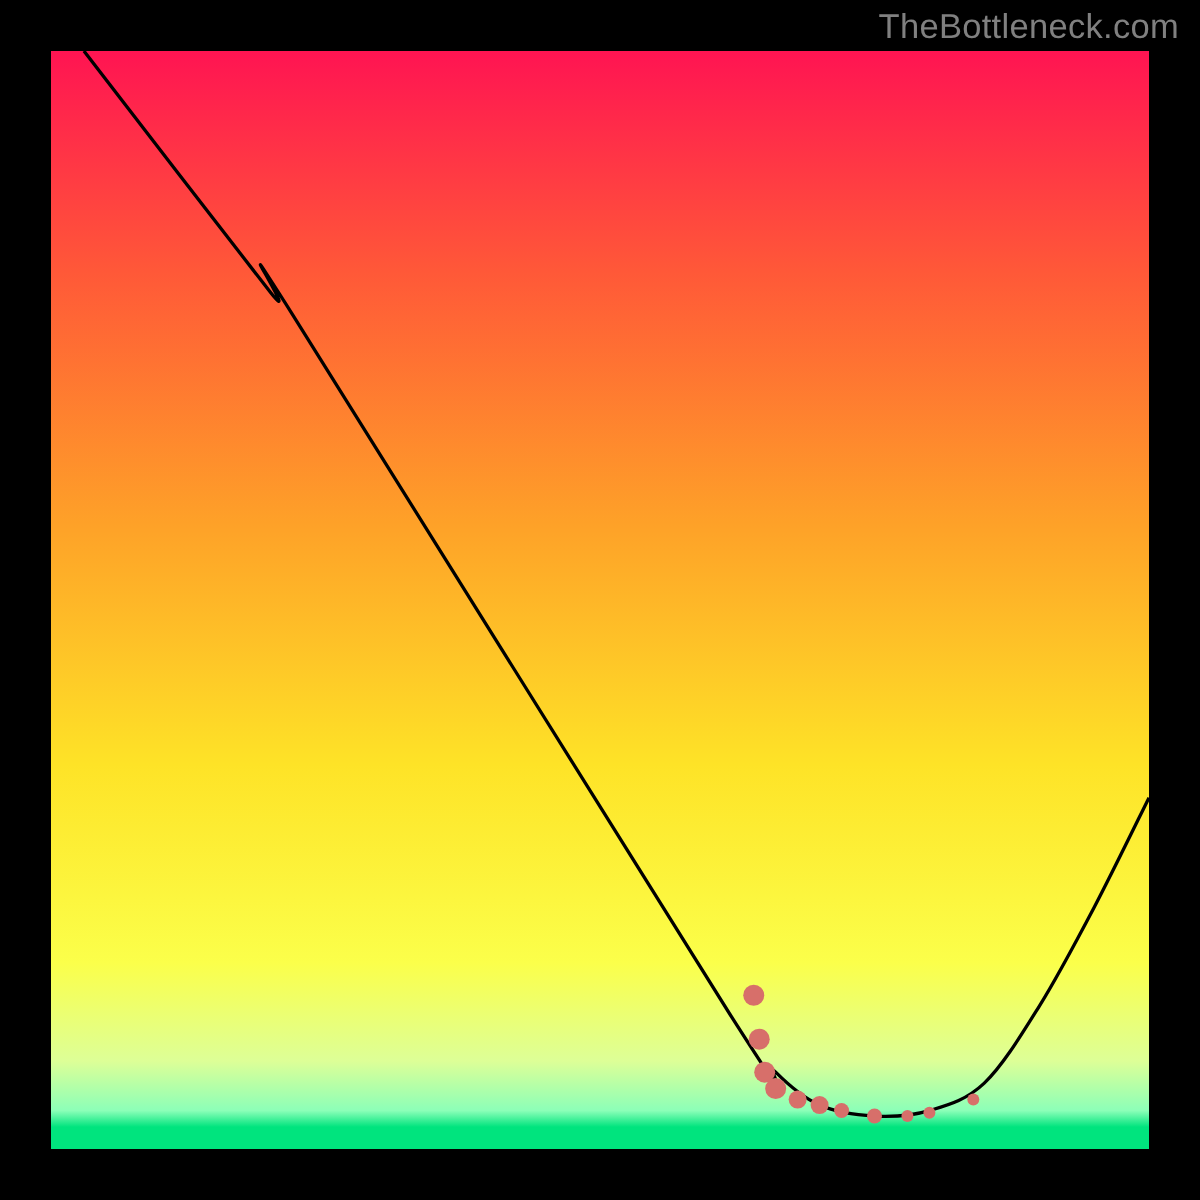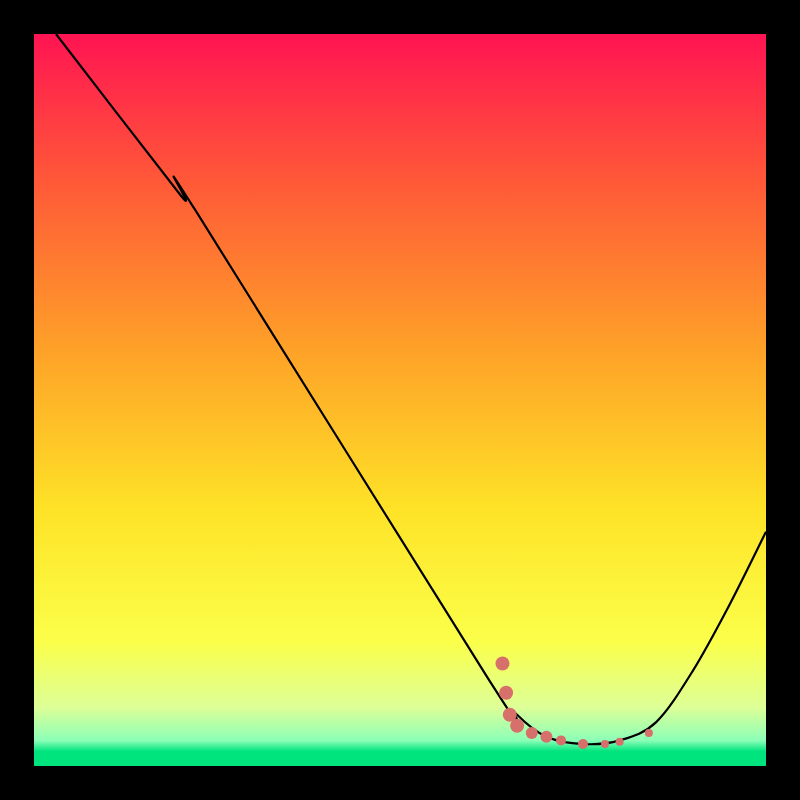--- a/index.html
+++ b/index.html
@@ -27,20 +27,21 @@
     letter-spacing: 0.2px;
   }
   svg {
     display: block;
   }
 </style>
 </head>
 <body>
 
 <div class="chart-container">
+  <div class="watermark">TheBottleneck.com</div>
   <svg id="chart-svg" width="800" height="800" viewBox="0 0 800 800">
     <defs>
       <linearGradient id="bg-grad" x1="0" y1="0" x2="0" y2="1">
           <stop offset="0%" stop-color="#ff1452"></stop>
           <stop offset="20%" stop-color="#ff5838"></stop>
           <stop offset="43%" stop-color="#fea128"></stop>
           <stop offset="65%" stop-color="#fee327"></stop>
           <stop offset="83%" stop-color="#fbff4a"></stop>
           <stop offset="92%" stop-color="#ddff97"></stop>
           <stop offset="96.5%" stop-color="#8cffb8"></stop>

